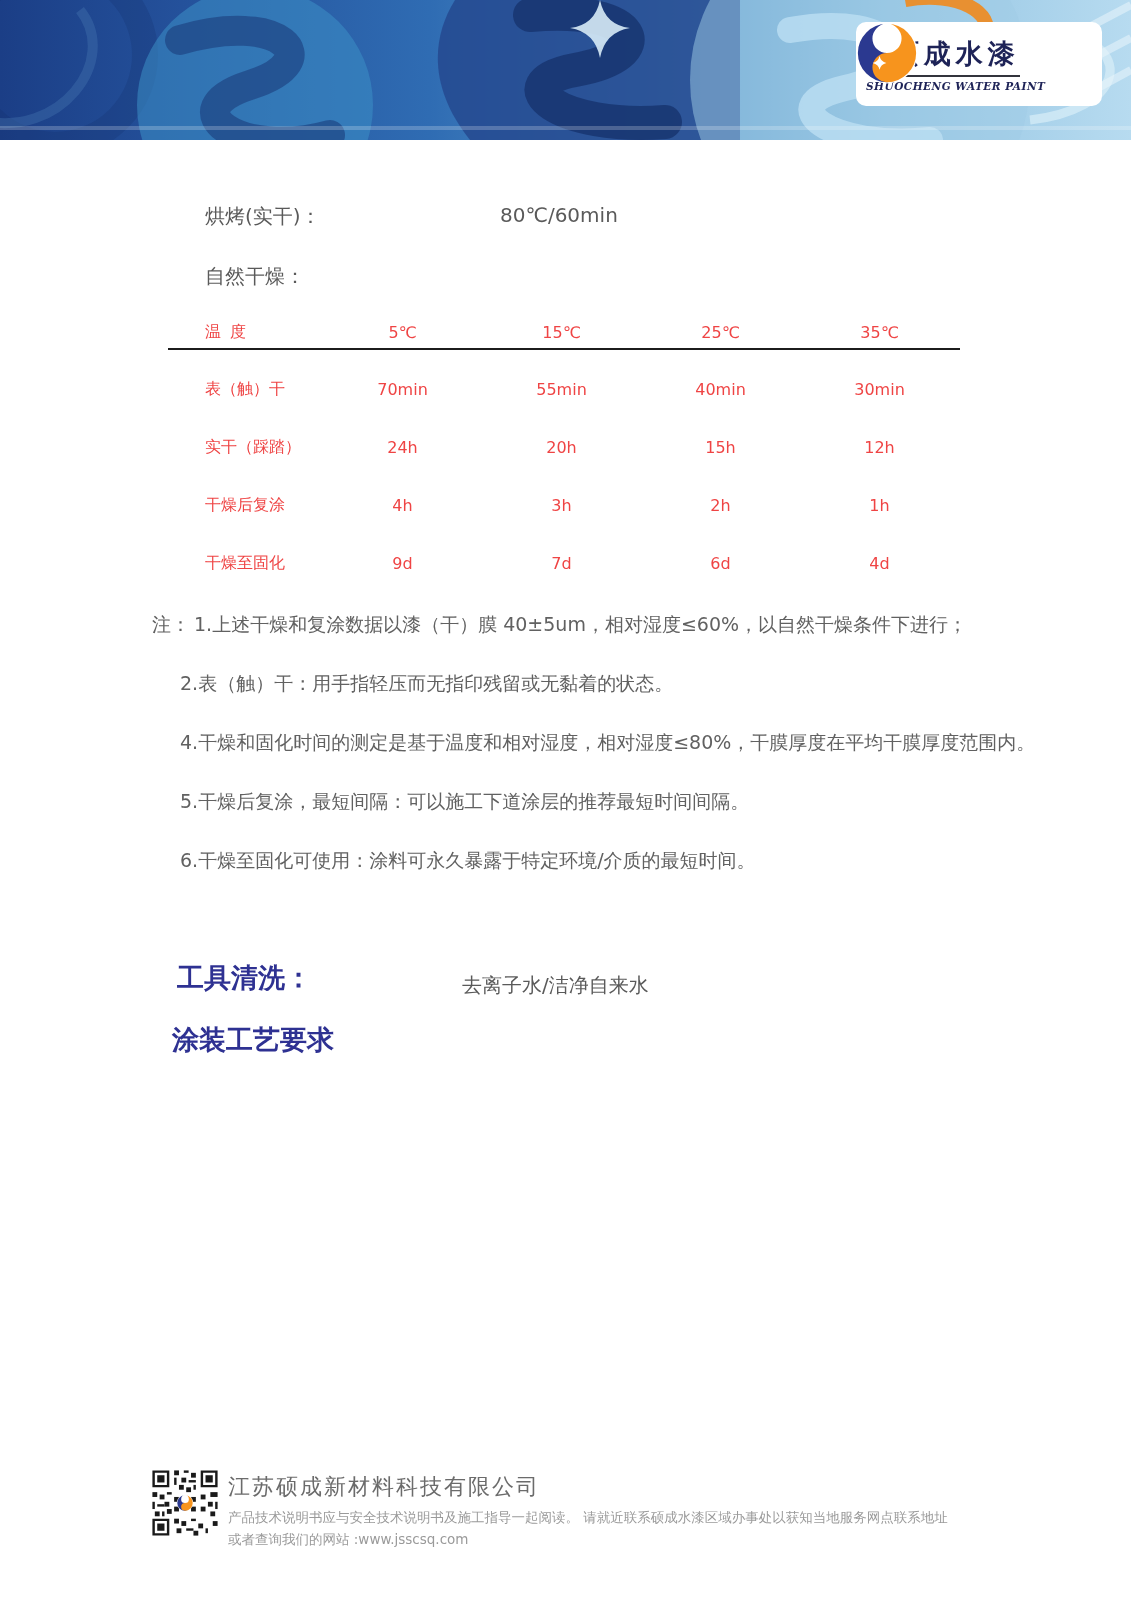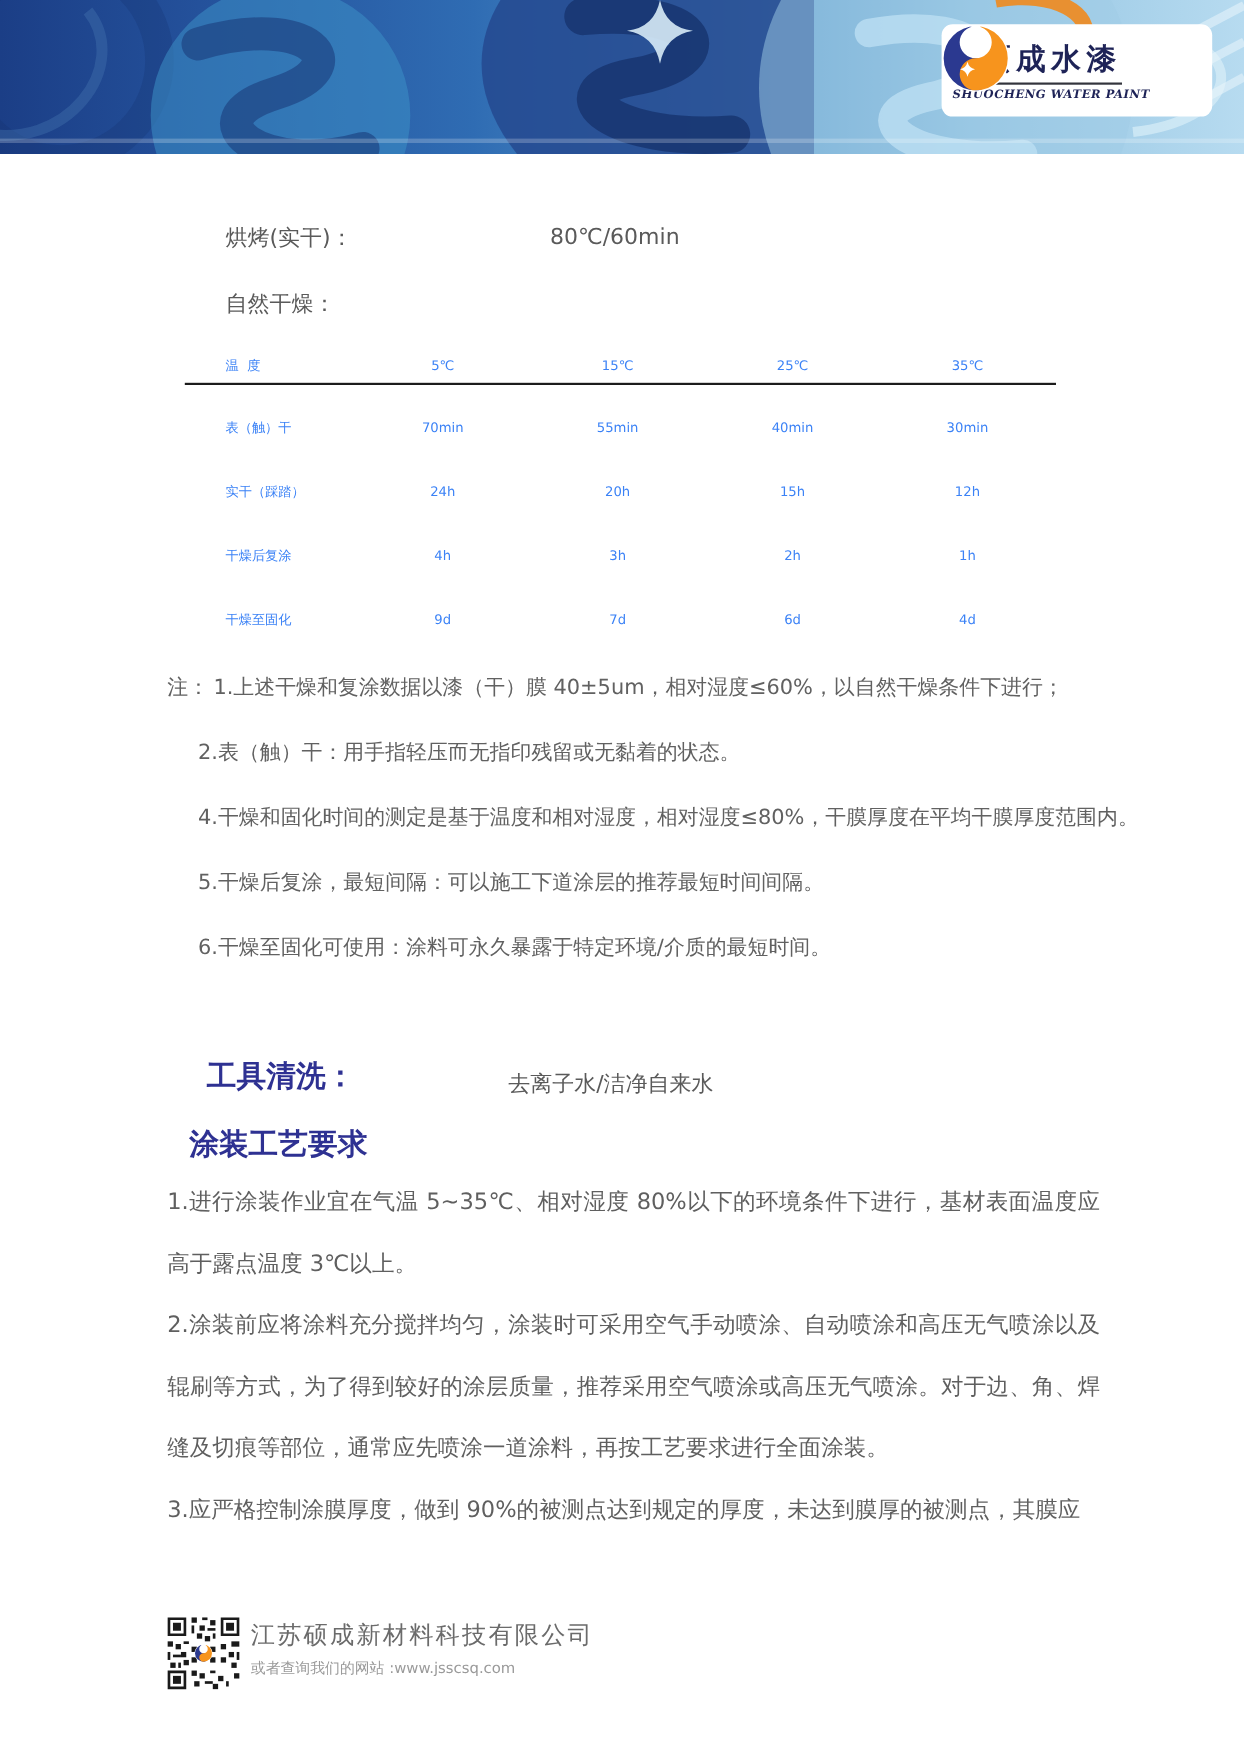--- a/index.html
+++ b/index.html
@@ -35,21 +35,21 @@
   
   .spec-label { position:absolute; left:205px; font-size:20px; color:#5a5a5a; white-space:nowrap;text-align:center; }
   .spec-value { position:absolute; left:500px; font-size:20px; color:#5a5a5a; white-space:nowrap; }
 
   
   .dry-table { position:absolute; left:168px; top:316px; width:792px; }
   .dt-row { display:grid; grid-template-columns:155px 159px 159px 159px 159px; align-items:center; }
   .dt-head { height:34px; border-bottom:2px solid #1c1c1c; }
   .dt-body-row { height:58px; }
   .dt-body-row.first { margin-top:10px; }
-  .dt-cell { text-align:center; font-size:12px; color:#3b82f6; white-space:nowrap; }
+  .dt-cell { text-align:center; font-size:16px; color:#ef4444; white-space:nowrap; }
   .dt-label { text-align:left; padding-left:37px; }
   .dt-temp-label { letter-spacing:2px; }
 
   
   .notes { position:absolute; left:152px; top:612px; width:860px; }
   .note-line { height:59px; font-size:19px; color:#616161; white-space:nowrap; }
   .note-line .indent { margin-left:28px; }
   .note-prefix { margin-right:4px; }
 
   
@@ -159,29 +159,24 @@
   </div>
 
   <div class="notes">
     <div class="note-line"><span class="note-prefix">注：</span><span>1.上述干燥和复涂数据以漆（干）膜 40±5um，相对湿度≤60%，以自然干燥条件下进行；</span></div>
     <div class="note-line"><span class="indent">2.表（触）干：用手指轻压而无指印残留或无黏着的状态。</span></div>
     <div class="note-line"><span class="indent">4.干燥和固化时间的测定是基于温度和相对湿度，相对湿度≤80%，干膜厚度在平均干膜厚度范围内。</span></div>
     <div class="note-line"><span class="indent">5.干燥后复涂，最短间隔：可以施工下道涂层的推荐最短时间间隔。</span></div>
     <div class="note-line"><span class="indent">6.干燥至固化可使用：涂料可永久暴露于特定环境/介质的最短时间。</span></div>
   </div>
 
-  <div class="h-blue" style="left:188px; top:960px">工具清洗：</div>
+  <div class="h-blue" style="left:177px; top:960px">工具清洗：</div>
   <div class="tool-value">去离子水/洁净自来水</div>
 
   <div class="h-blue" style="left:172px; top:1022px">涂装工艺要求</div>
-  <div class="paragraphs">
-    <p class="para">1.进行涂装作业宜在气温 5~35℃、相对湿度 80%以下的环境条件下进行，基材表面温度应高于露点温度 3℃以上。</p>
-    <p class="para">2.涂装前应将涂料充分搅拌均匀，涂装时可采用空气手动喷涂、自动喷涂和高压无气喷涂以及辊刷等方式，为了得到较好的涂层质量，推荐采用空气喷涂或高压无气喷涂。对于边、角、焊缝及切痕等部位，通常应先喷涂一道涂料，再按工艺要求进行全面涂装。</p>
-    <p class="para">3.应严格控制涂膜厚度，做到 90%的被测点达到规定的厚度，未达到膜厚的被测点，其膜应</p>
-  </div>
 
   <div class="footer">
     <svg class="qr" viewBox="0 0 29 29">
       <rect width="29" height="29" fill="#ffffff"></rect>
       <g fill="#1a1a1a">
         <path d="M1 1h7v7h-7z M2 2v5h5v-5z" fill-rule="evenodd"></path>
         <rect x="3" y="3" width="3" height="3"></rect>
         <path d="M21 1h7v7h-7z M22 2v5h5v-5z" fill-rule="evenodd"></path>
         <rect x="23" y="3" width="3" height="3"></rect>
         <path d="M1 21h7v7h-7z M2 22v5h5v-5z" fill-rule="evenodd"></path>
@@ -223,17 +218,18 @@
           <rect x="17" y="12" width="2" height="2"></rect>
           <rect x="10" y="16" width="2" height="2"></rect>
           <rect x="17" y="16" width="2" height="2"></rect>
       </g>
       <circle cx="14.5" cy="14.5" r="3.4" fill="#ffffff"></circle>
       <path d="M14.5 11.3 A3.2 3.2 0 0 0 14.5 17.7 A1.6 1.6 0 0 0 14.5 14.5 A1.6 1.6 0 0 1 14.5 11.3 Z" fill="#2b3990"></path>
       <path d="M14.5 17.7 A3.2 3.2 0 0 0 14.5 11.3 A1.6 1.6 0 0 1 14.5 14.5 A1.6 1.6 0 0 0 14.5 17.7 Z" fill="#f7941d"></path>
     </svg>
     <div class="company">江苏硕成新材料科技有限公司</div>
     <div class="fineprint">
+      <div>产品技术说明书应与安全技术说明书及施工指导一起阅读。 请就近联系硕成水漆区域办事处以获知当地服务网点联系地址</div>
       <div>或者查询我们的网站 :www.jsscsq.com</div>
     </div>
   </div>
 
 </div>
 
 </body></html>

